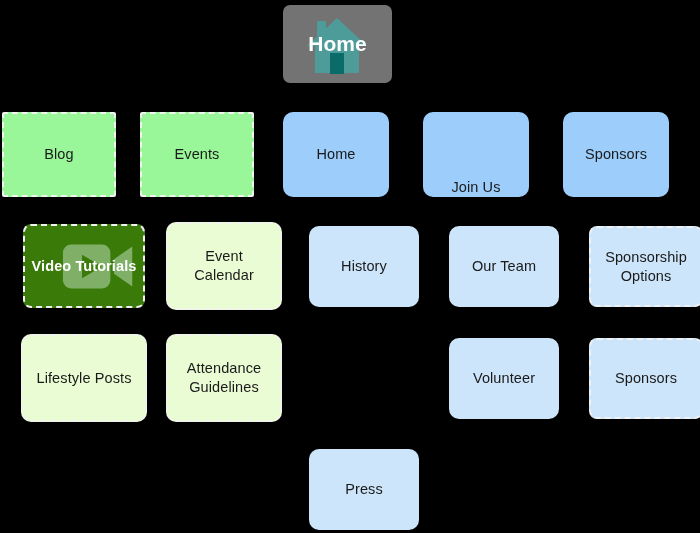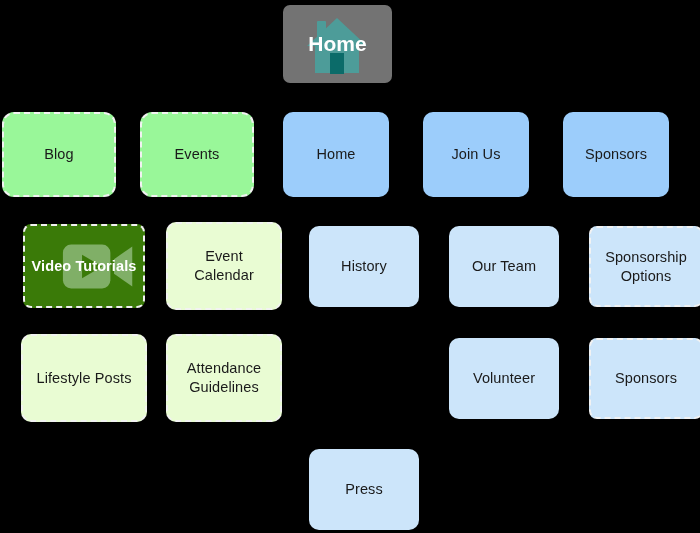--- a/index.html
+++ b/index.html
@@ -45,21 +45,21 @@
   .v-root {
     background: #737373;
     color: #ffffff;
     font-size: 21px;
     font-weight: bold;
     border-radius: 7px;
   }
   .v-green-solid {
     background: #99f799;
     border: 2px dashed #f2f2f2;
-    border-radius: 12px;
+    border-radius: 2px;
   }
   .v-pale-green {
     background: #e9fcd3;
     border: 2px dashed #f2f2f2;
     border-radius: 10px;
   }
   .v-dark-green {
     background: #3a7a08;
     border: 2px dashed #f2f2f2;
     border-radius: 8px;
@@ -106,21 +106,21 @@
     </div>
     <div class="node v-green-solid" style="left: 2px; top: 112px; width: 114px; height: 85px;">
       <span class="label">Blog</span>
     </div>
     <div class="node v-green-solid" style="left: 140px; top: 112px; width: 114px; height: 85px;">
       <span class="label">Events</span>
     </div>
     <div class="node v-blue-solid" style="left: 283px; top: 112px; width: 106px; height: 85px;">
       <span class="label">Home</span>
     </div>
-    <div class="node v-blue-solid" style="left: 423px; top: 112px; width: 106px; height: 85px;">
+    <div class="node v-blue-solid" style="left: 423px; top: 112px; width: 106px; height: 85px; align-items: flex-end;">
       <span class="label">Join Us</span>
     </div>
     <div class="node v-blue-solid" style="left: 563px; top: 112px; width: 106px; height: 85px;">
       <span class="label">Sponsors</span>
     </div>
     <div class="node v-dark-green" style="left: 23px; top: 224px; width: 122px; height: 84px;">
       <div class="icon-layer" style="left: 36.6px; top: 14.28px;">
         <svg width="73" height="53" viewBox="0 0 80 56">
           <g fill="#8db878" fill-opacity="0.85">
             <rect x="1" y="4" width="52" height="48" rx="9"></rect>

